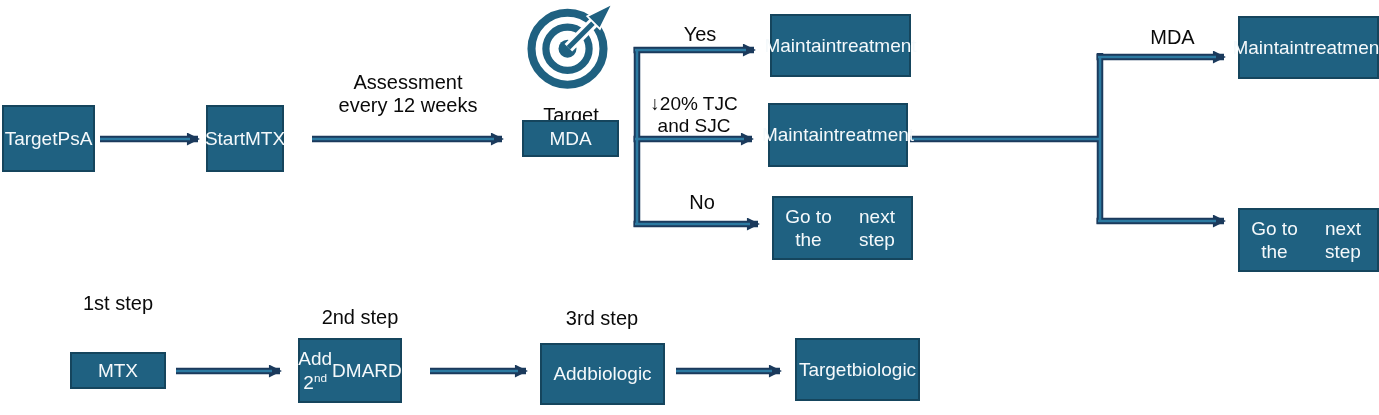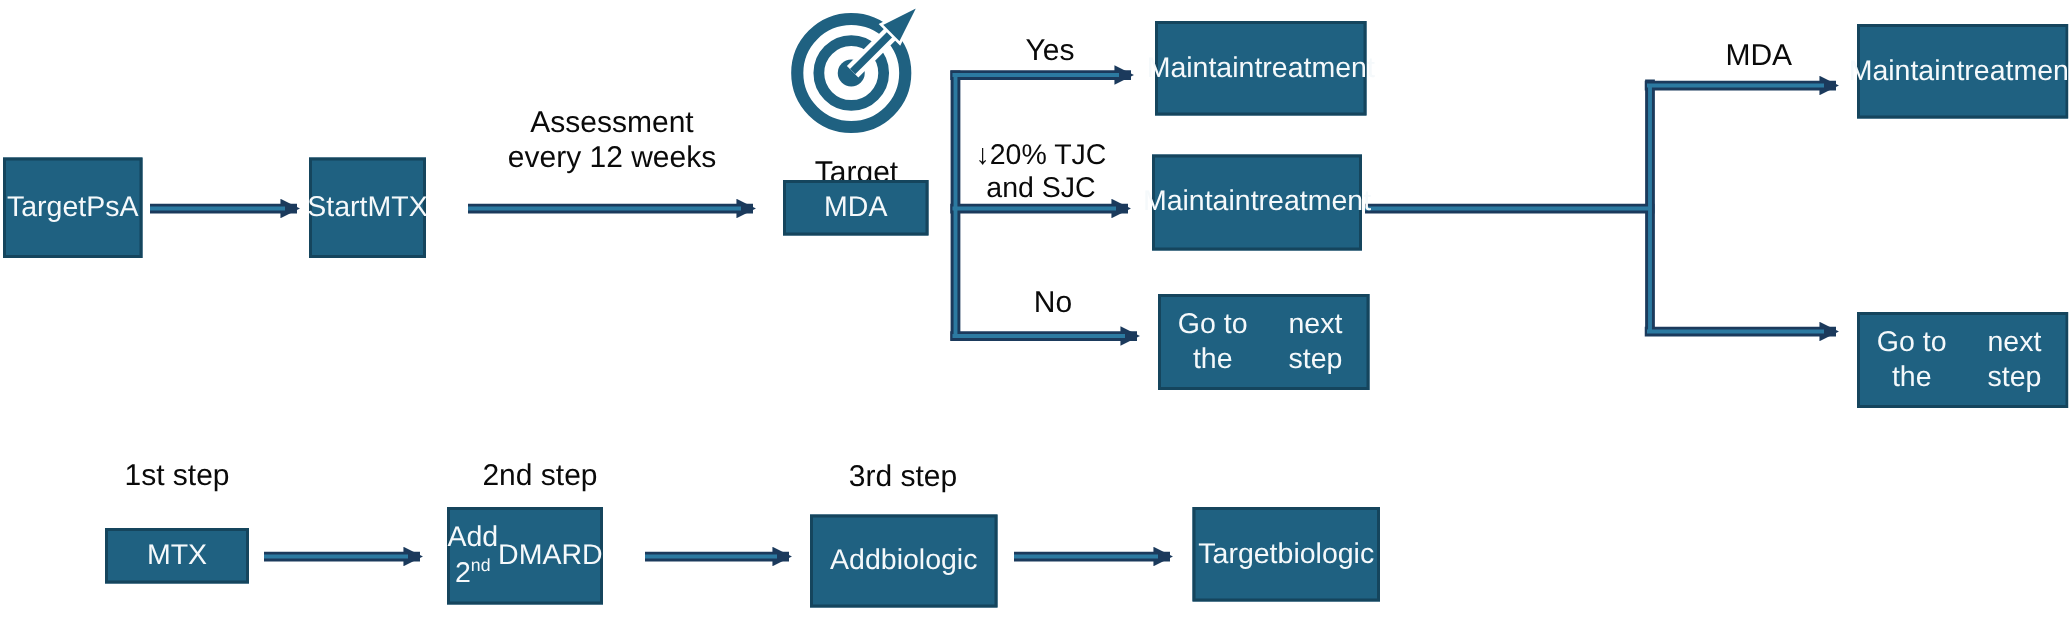--- a/index.html
+++ b/index.html
@@ -134,21 +134,21 @@
   <div class="box" style="left:1238px;top:16px;width:141px;height:63px;">
     <span>Maintain</span>
     <span>treatment</span>
   </div>
 
   <div class="box" style="left:1238px;top:208px;width:141px;height:64px;">
     <span>Go to the</span>
     <span>next step</span>
   </div>
 
-  <div class="lbl" style="left:68px;top:306px;width:100px;">1st step</div>
+  <div class="lbl" style="left:68px;top:292px;width:100px;">1st step</div>
   <div class="box" style="left:70px;top:352px;width:96px;height:37px;">MTX</div>
 
   <div class="lbl" style="left:310px;top:306px;width:100px;">2nd step</div>
   <div class="box" style="left:298px;top:338px;width:104px;height:65px;">
     <span><span>Add 2</span><sup>nd</sup></span>
     <span>DMARD</span>
   </div>
 
   <div class="lbl" style="left:552px;top:307px;width:100px;">3rd step</div>
   <div class="box" style="left:540px;top:343px;width:125px;height:62px;text-align:center;">

